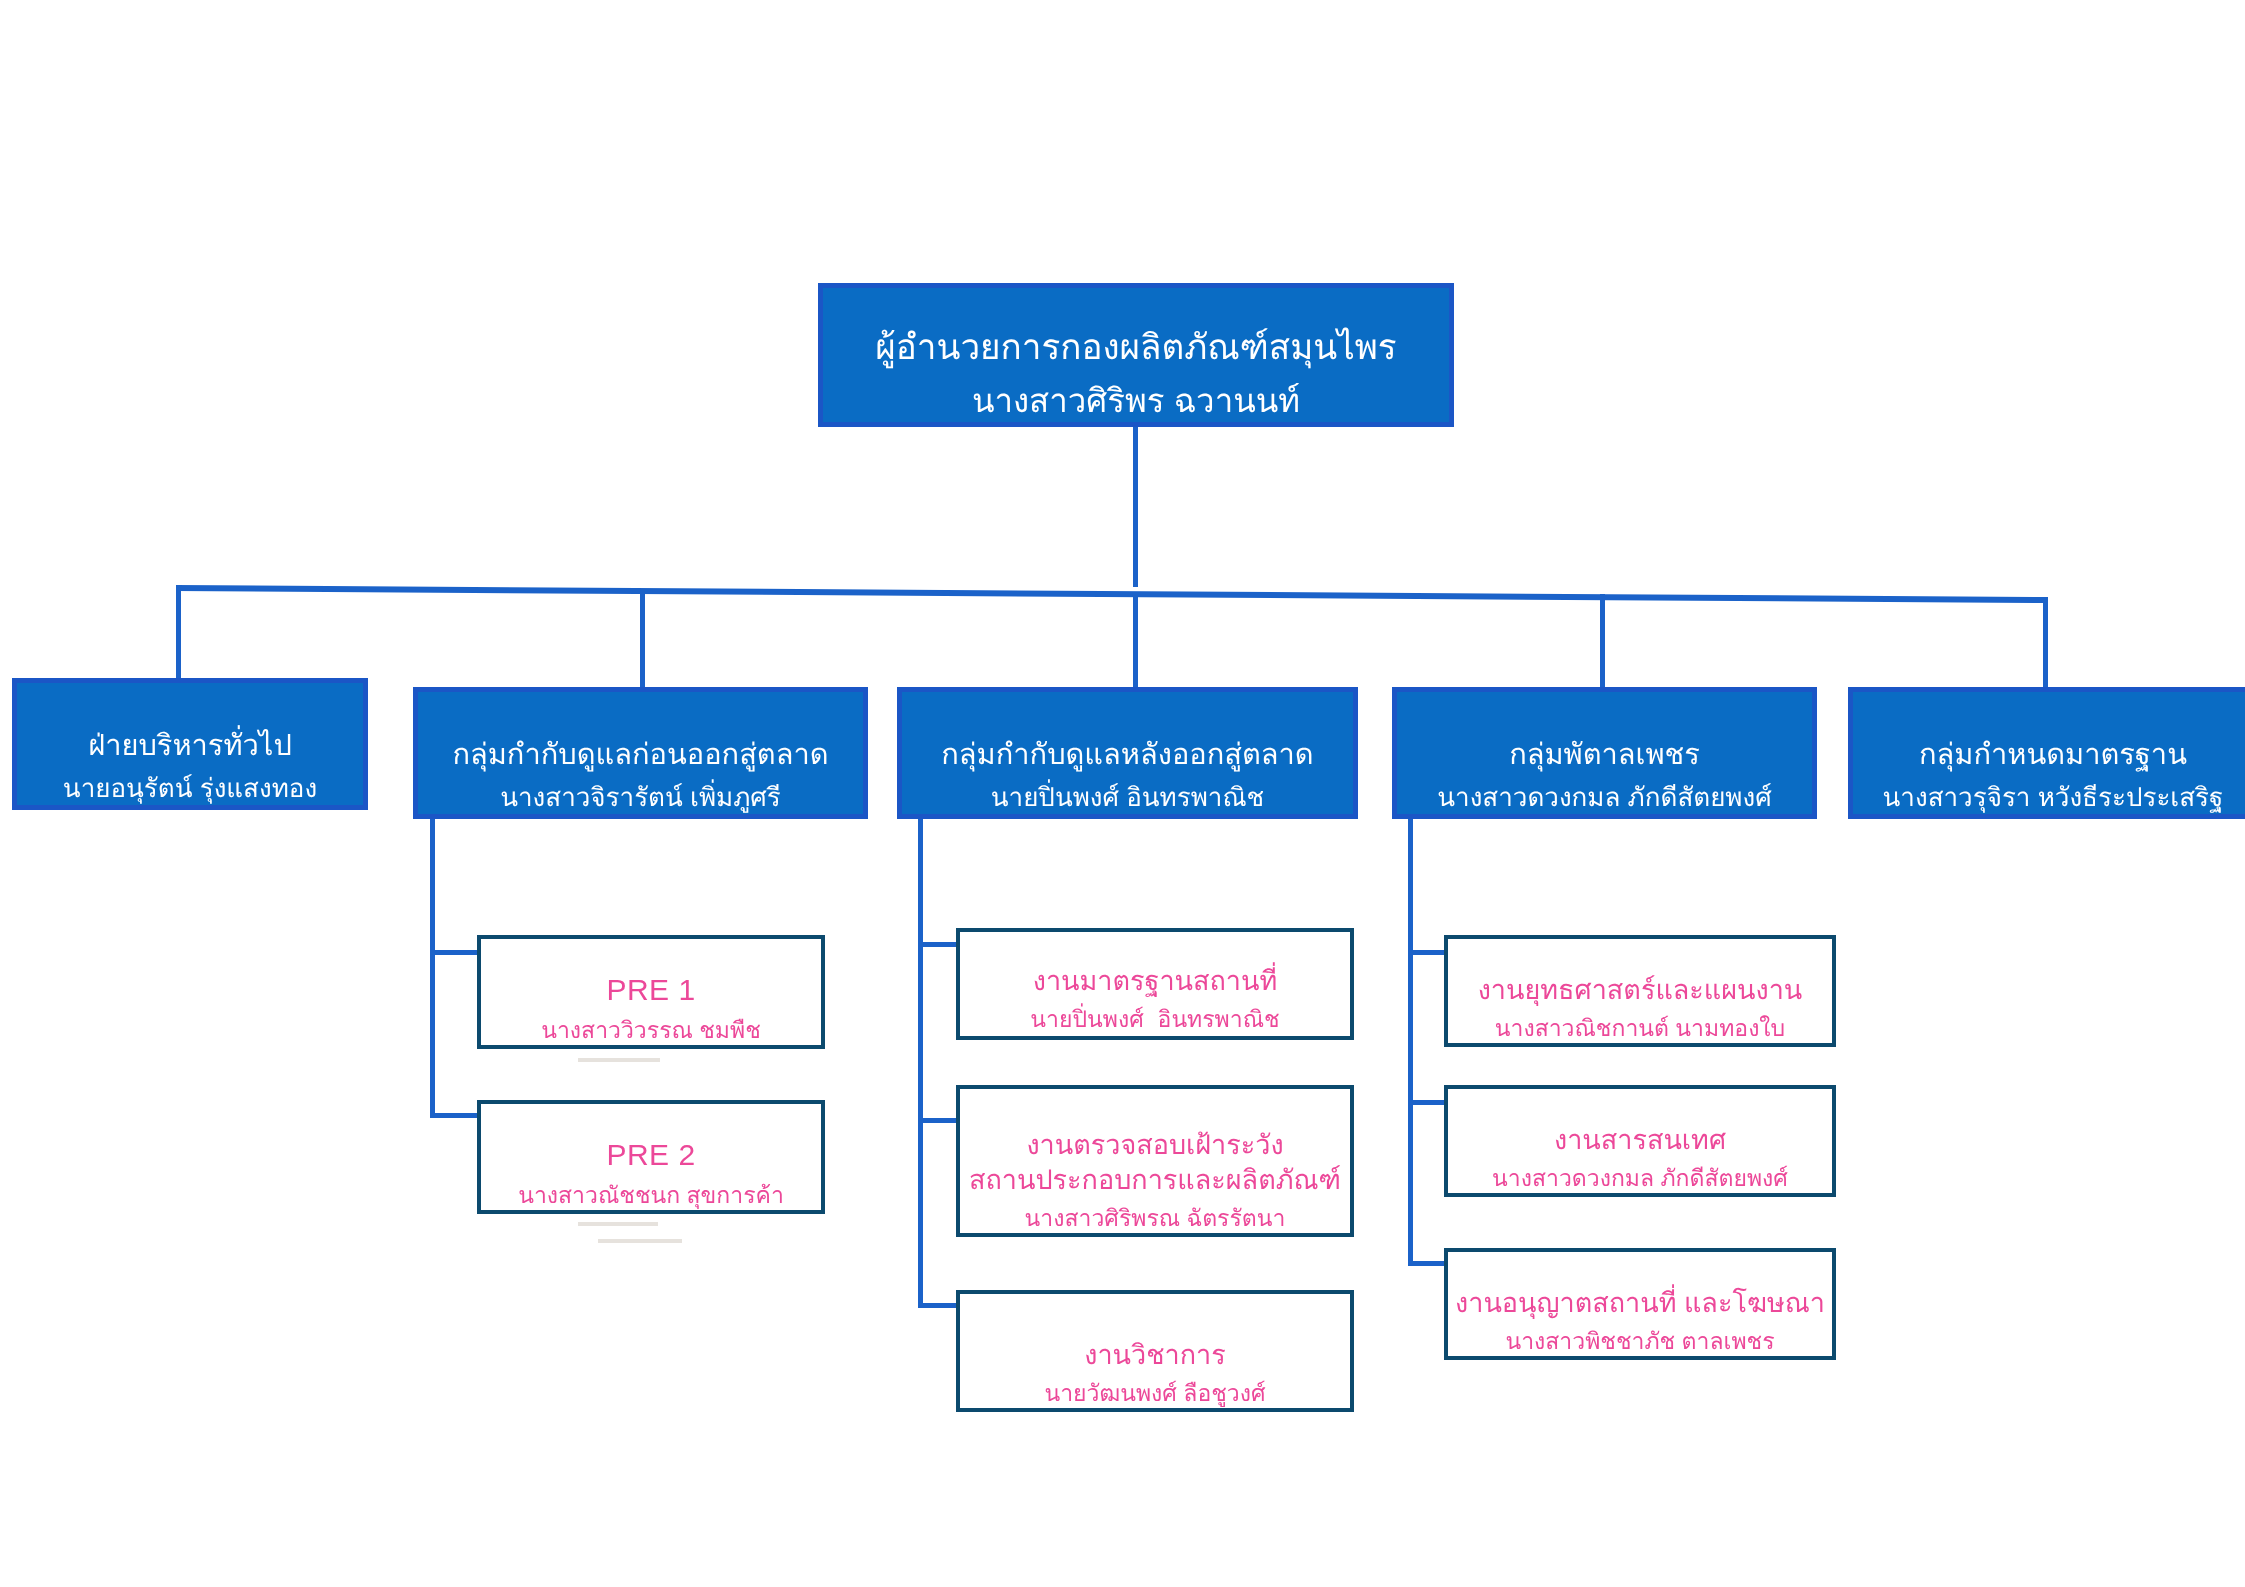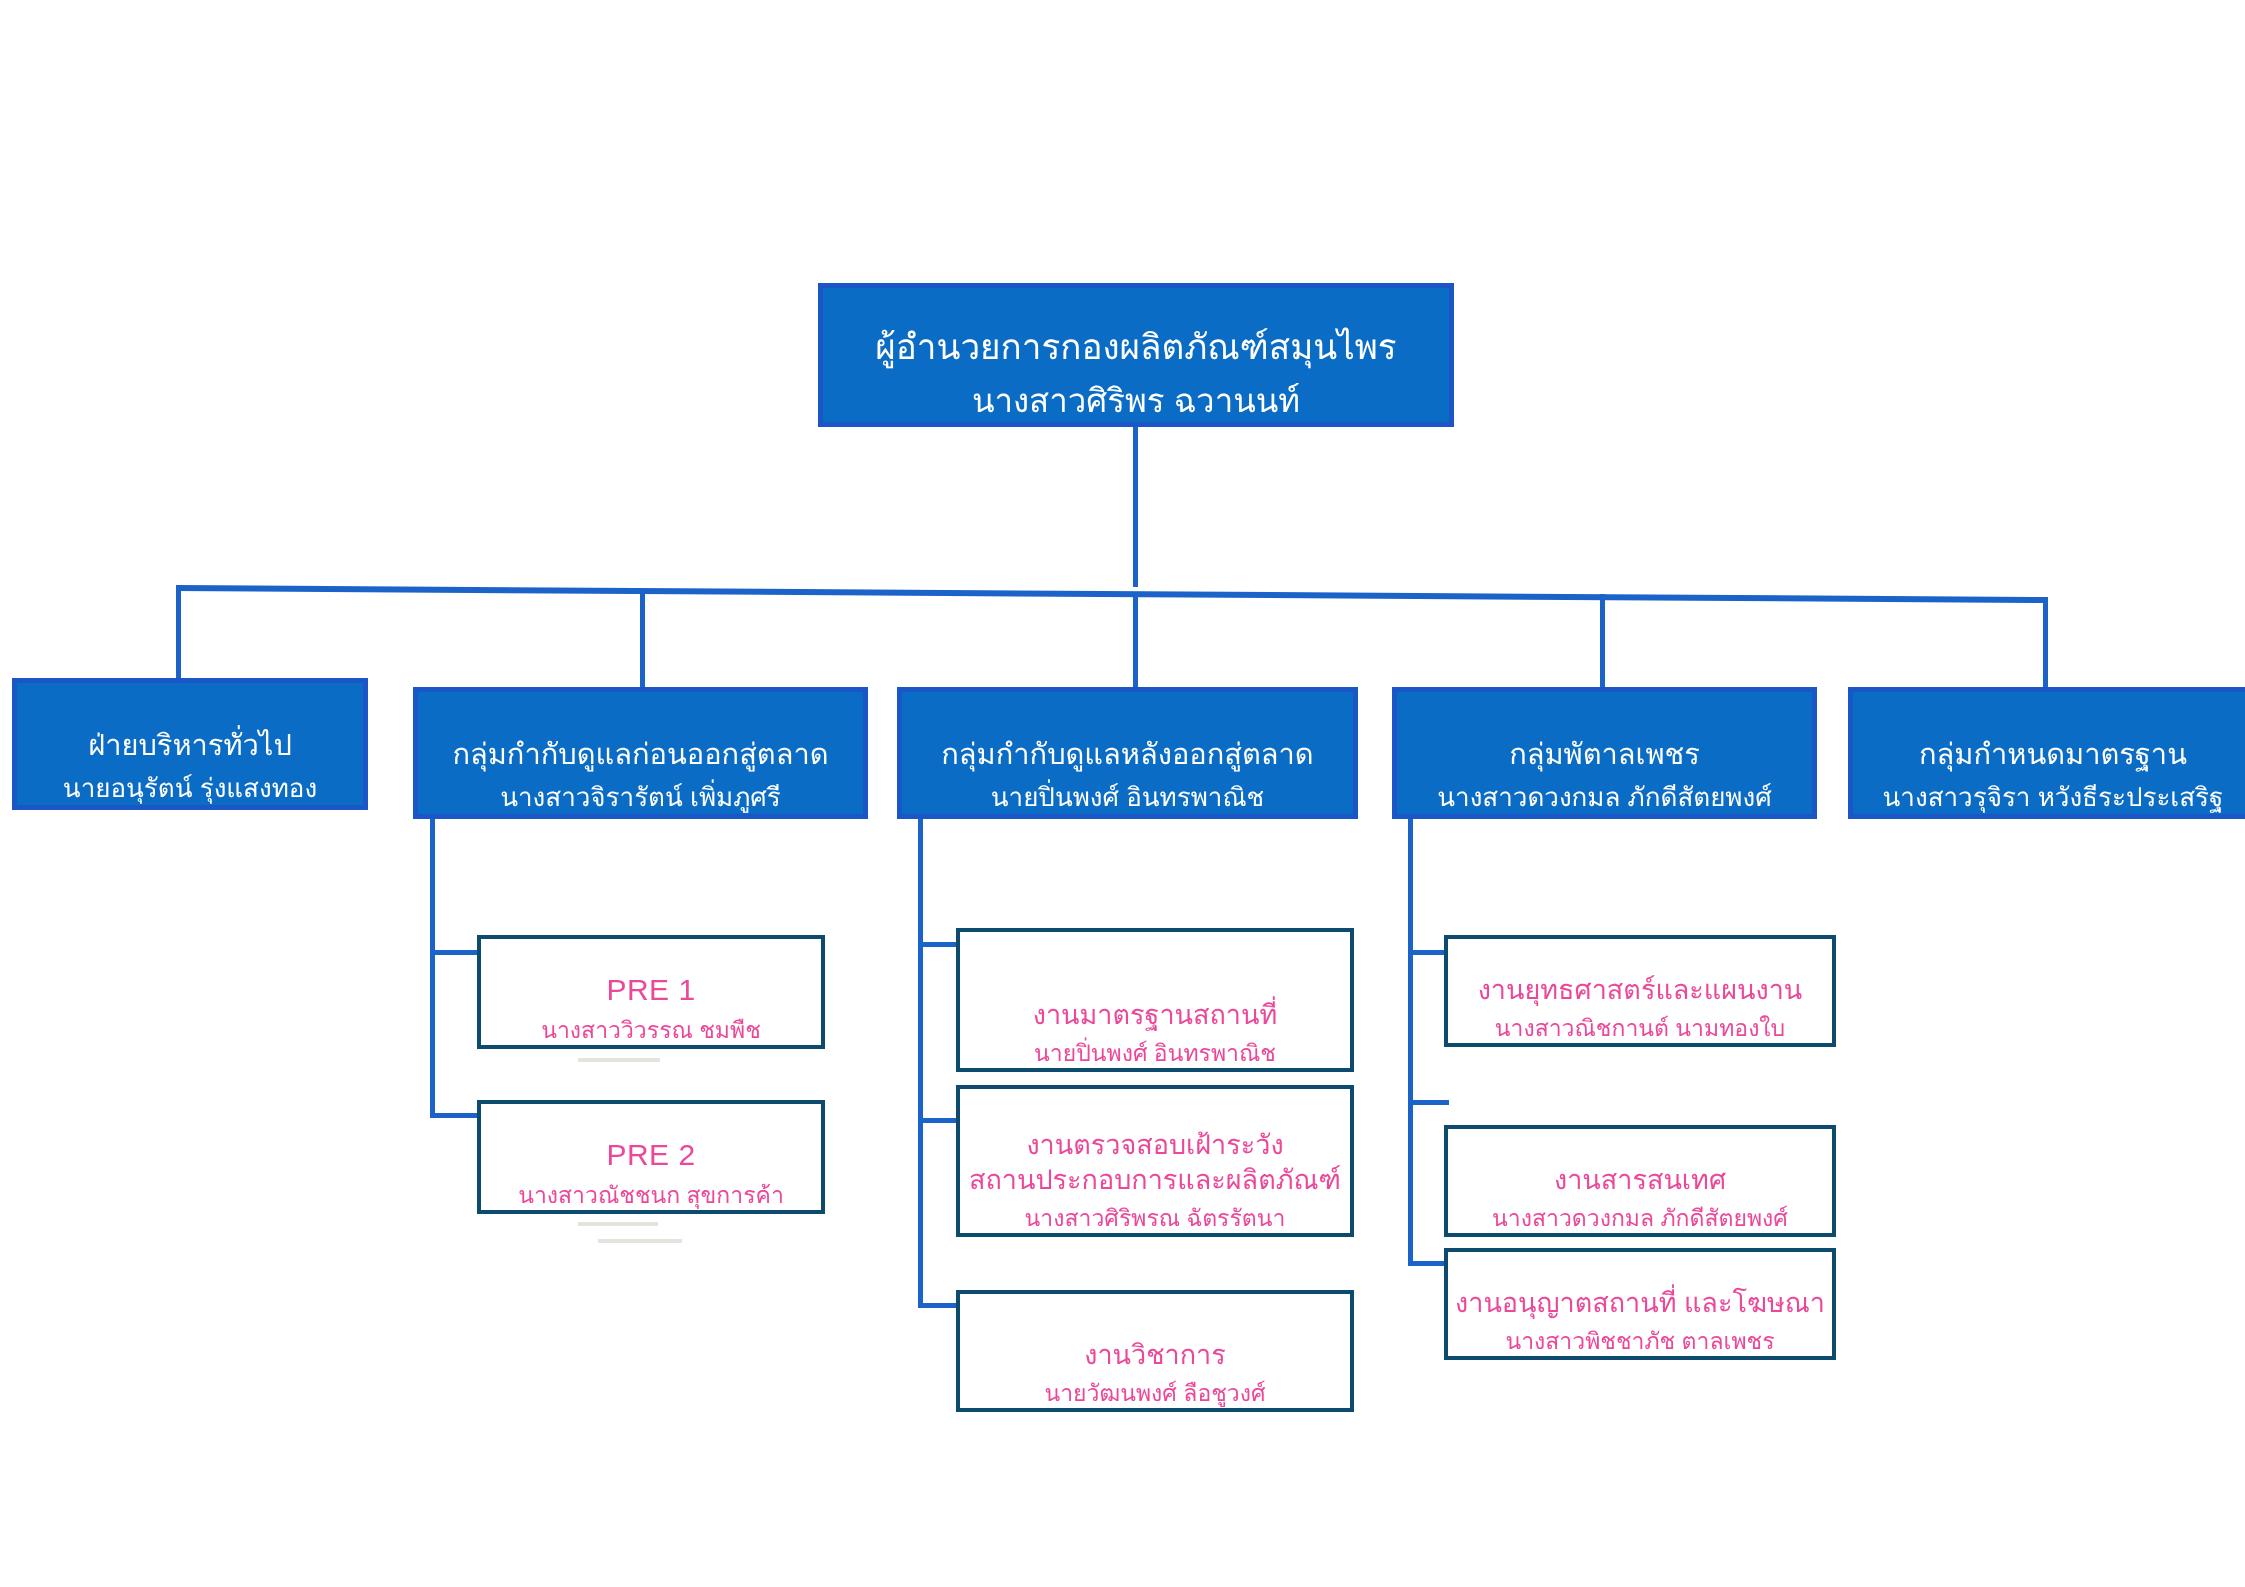--- a/index.html
+++ b/index.html
@@ -89,26 +89,26 @@
   #node-standard { left: 1848px; top: 687px; width: 410px; }
 
   
   .lvl3 .t-title { font-size: 27px; }
   .lvl3 .t-sub   { font-size: 23px; margin-top: 6px; }
   .lvl3 .t-mid   { font-size: 27px; display: block; white-space: nowrap; }
 
   #node-pre1 { left: 477px;  top: 895px;  width: 348px; height: 114px; }
   #node-pre2 { left: 477px;  top: 1060px; width: 348px; height: 114px; }
 
-  #node-std-place   { left: 956px; top: 888px;  width: 398px; height: 144px; }
+  #node-std-place   { left: 956px; top: 888px;  width: 398px; height: 112px; font-family: Liberation Mono, monospace; }
   #node-inspect     { left: 956px; top: 1045px; width: 398px; height: 152px; }
   #node-academic    { left: 956px; top: 1250px; width: 398px; height: 122px; }
 
   #node-strategy    { left: 1444px; top: 895px;  width: 392px; height: 112px; }
-  #node-info        { left: 1444px; top: 1085px; width: 392px; height: 112px; }
+  #node-info        { left: 1444px; top: 1045px; width: 392px; height: 112px; }
   #node-permit      { left: 1444px; top: 1208px; width: 392px; height: 112px; }
 
   
   #node-pre1 .t-title, #node-pre2 .t-title { font-size: 30px; letter-spacing: 0.5px; }
 </style>
 </head>
 <body>
 
 <div id="canvas">
 

